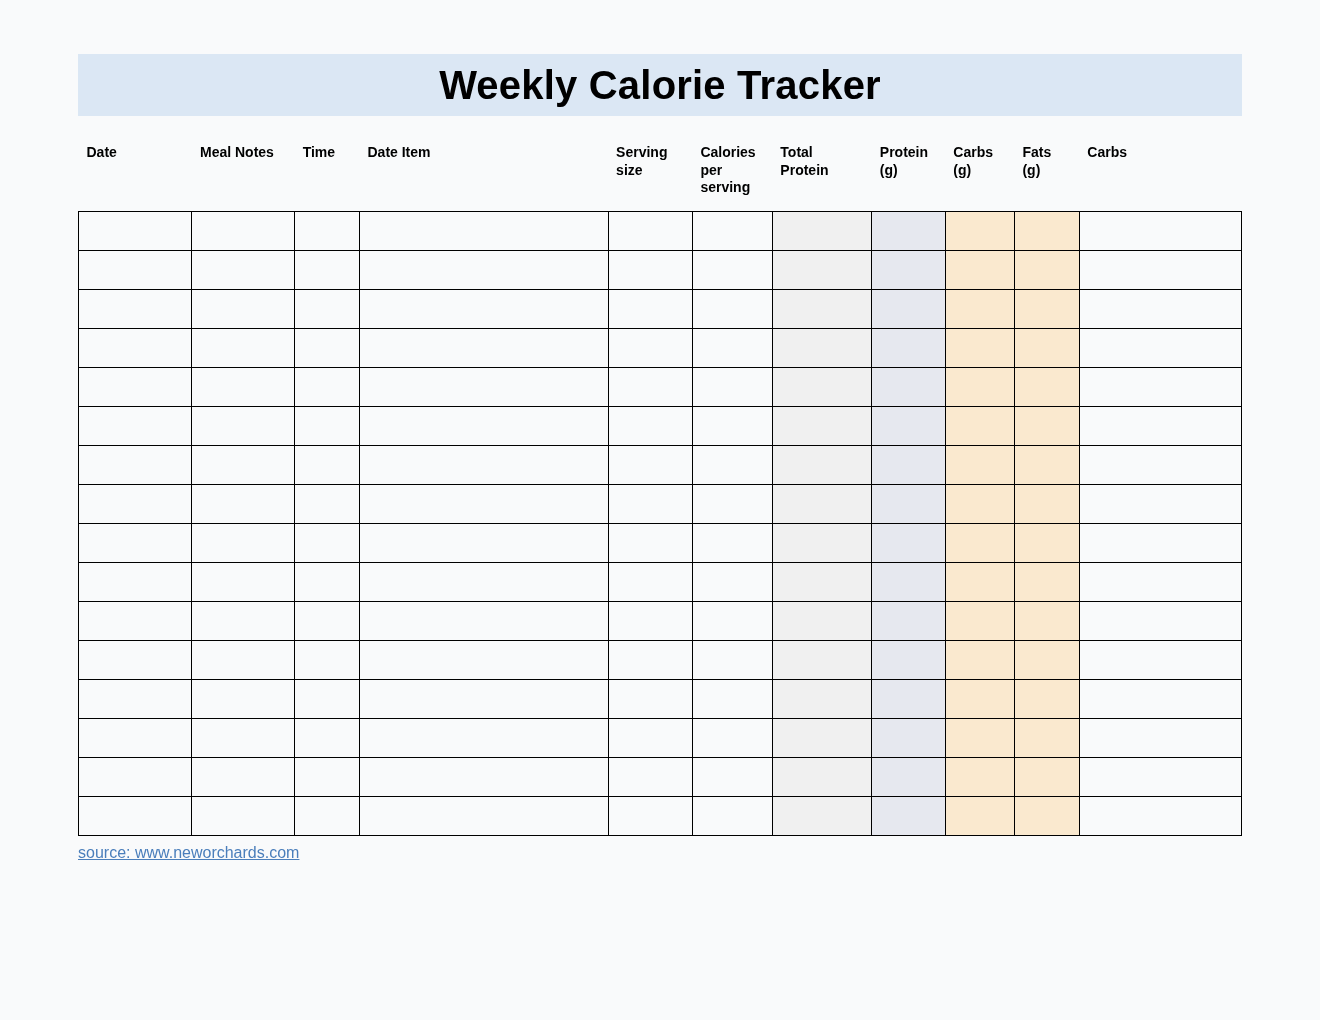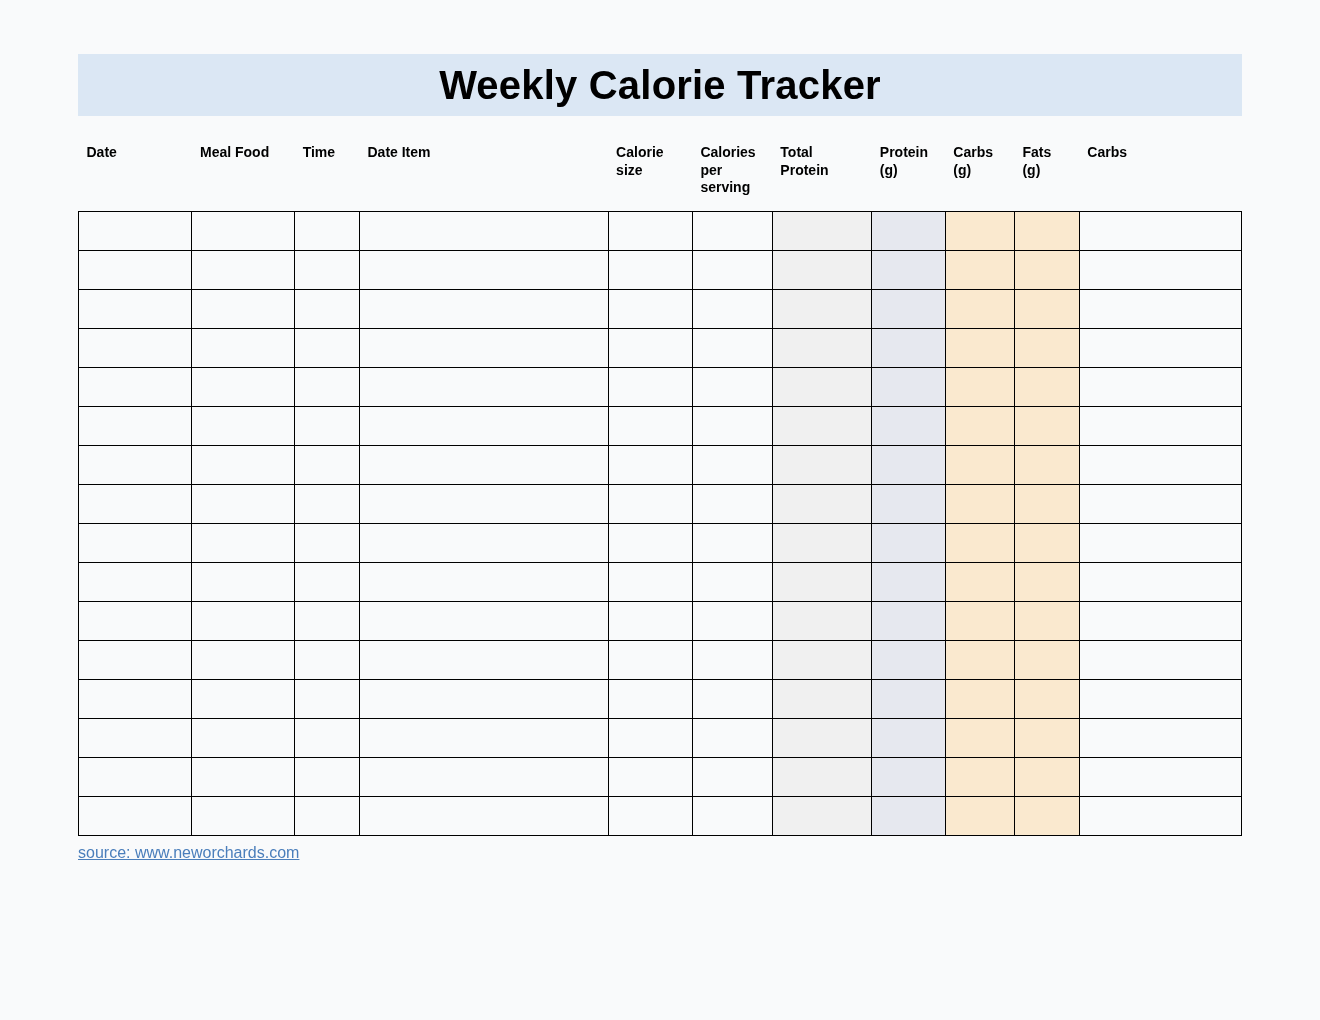--- a/index.html
+++ b/index.html
@@ -95,24 +95,24 @@
         <col class="cps">
         <col class="tcal">
         <col class="prot">
       <col class="carb">
         <col class="fat">
         <col class="notes">
     </colgroup>
     <thead>
       <tr>
         <th>Date</th>
-        <th>Meal Food</th>
+        <th>Meal Notes</th>
         <th>Time</th>
         <th>Date Item</th>
-        <th>Calorie size</th>
+        <th>Serving size</th>
         <th>Calories per serving</th>
         <th>Total Protein</th>
         <th>Protein (g)</th>
         <th>Carbs (g)</th>
         <th>Fats (g)</th>
         <th>Carbs</th>
       </tr>
     </thead>
     <tbody id="tracker-body">
 

